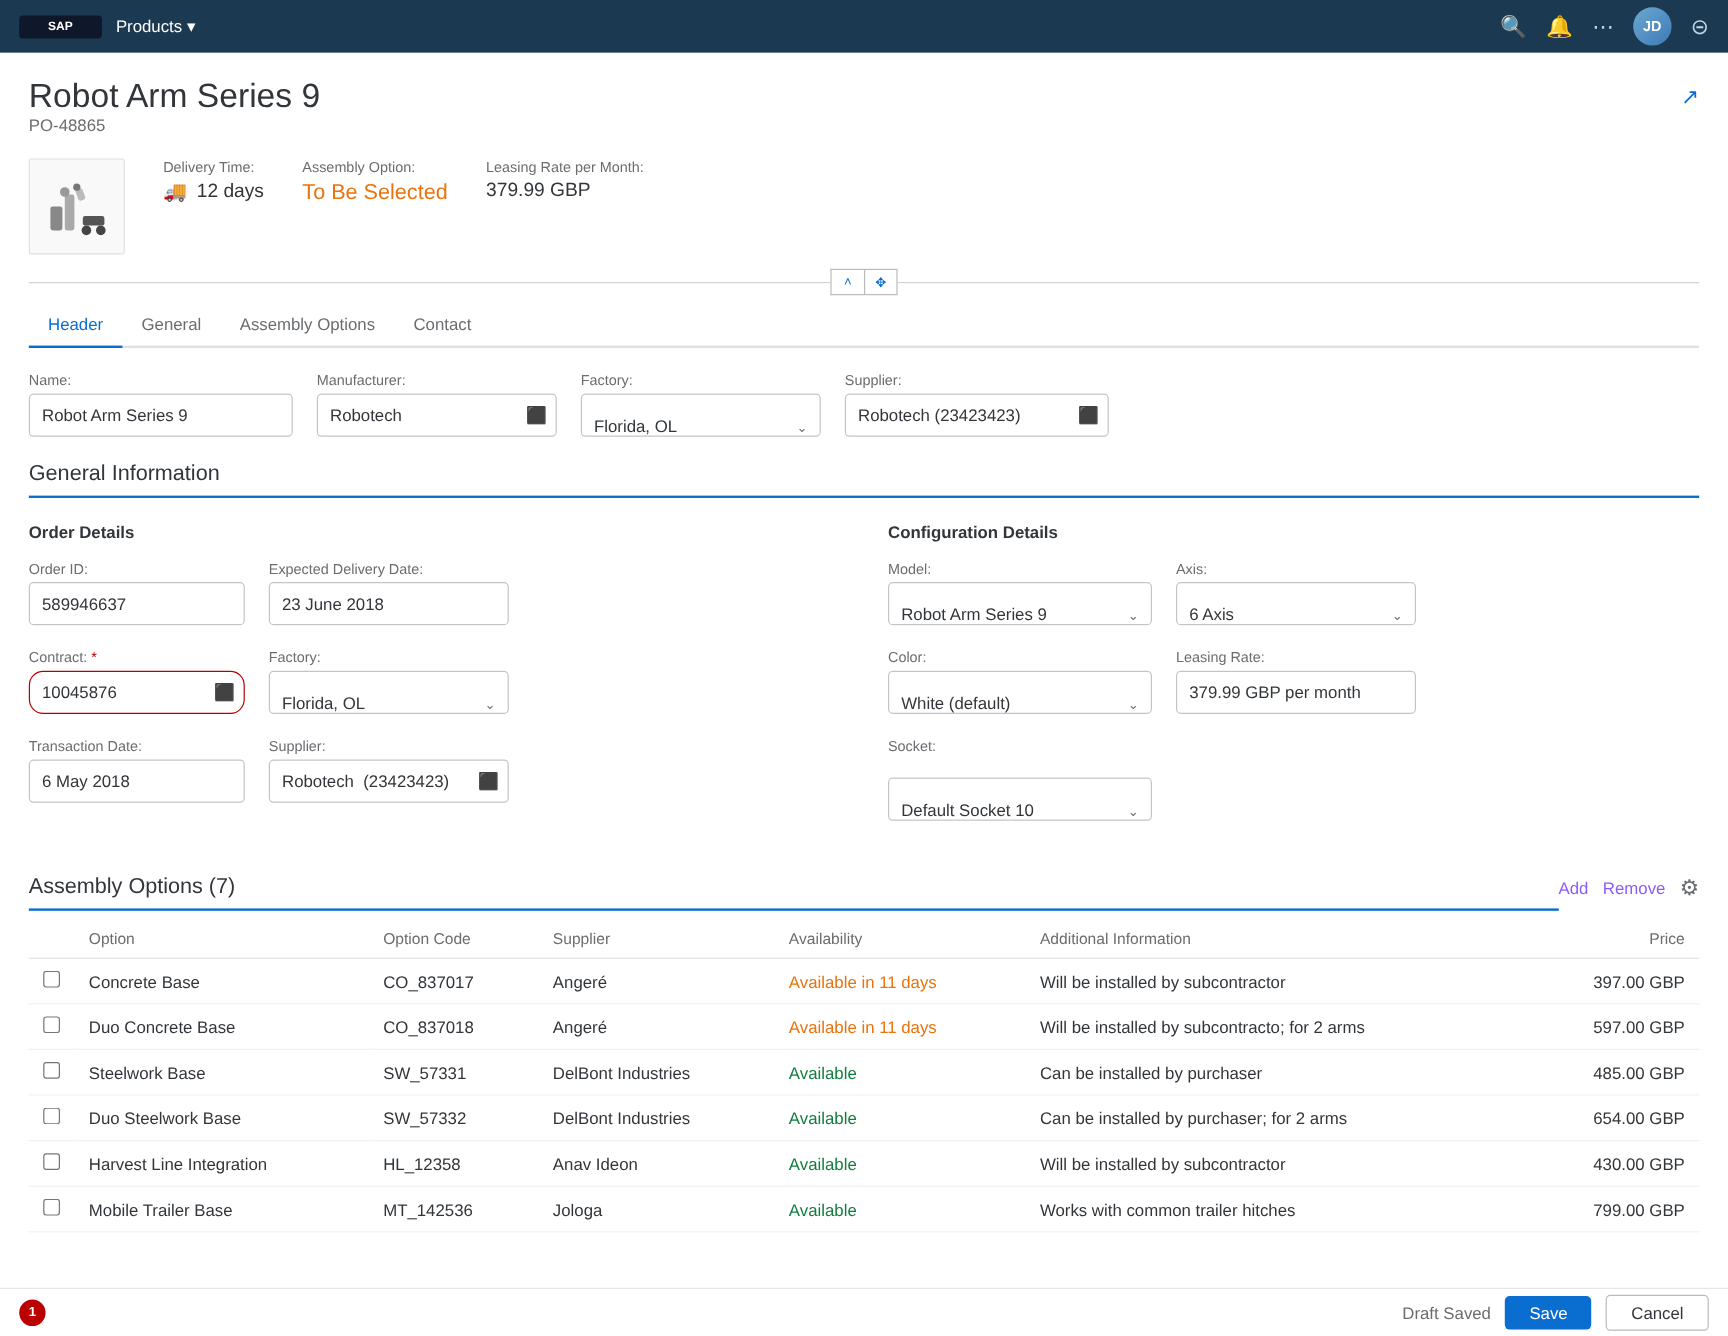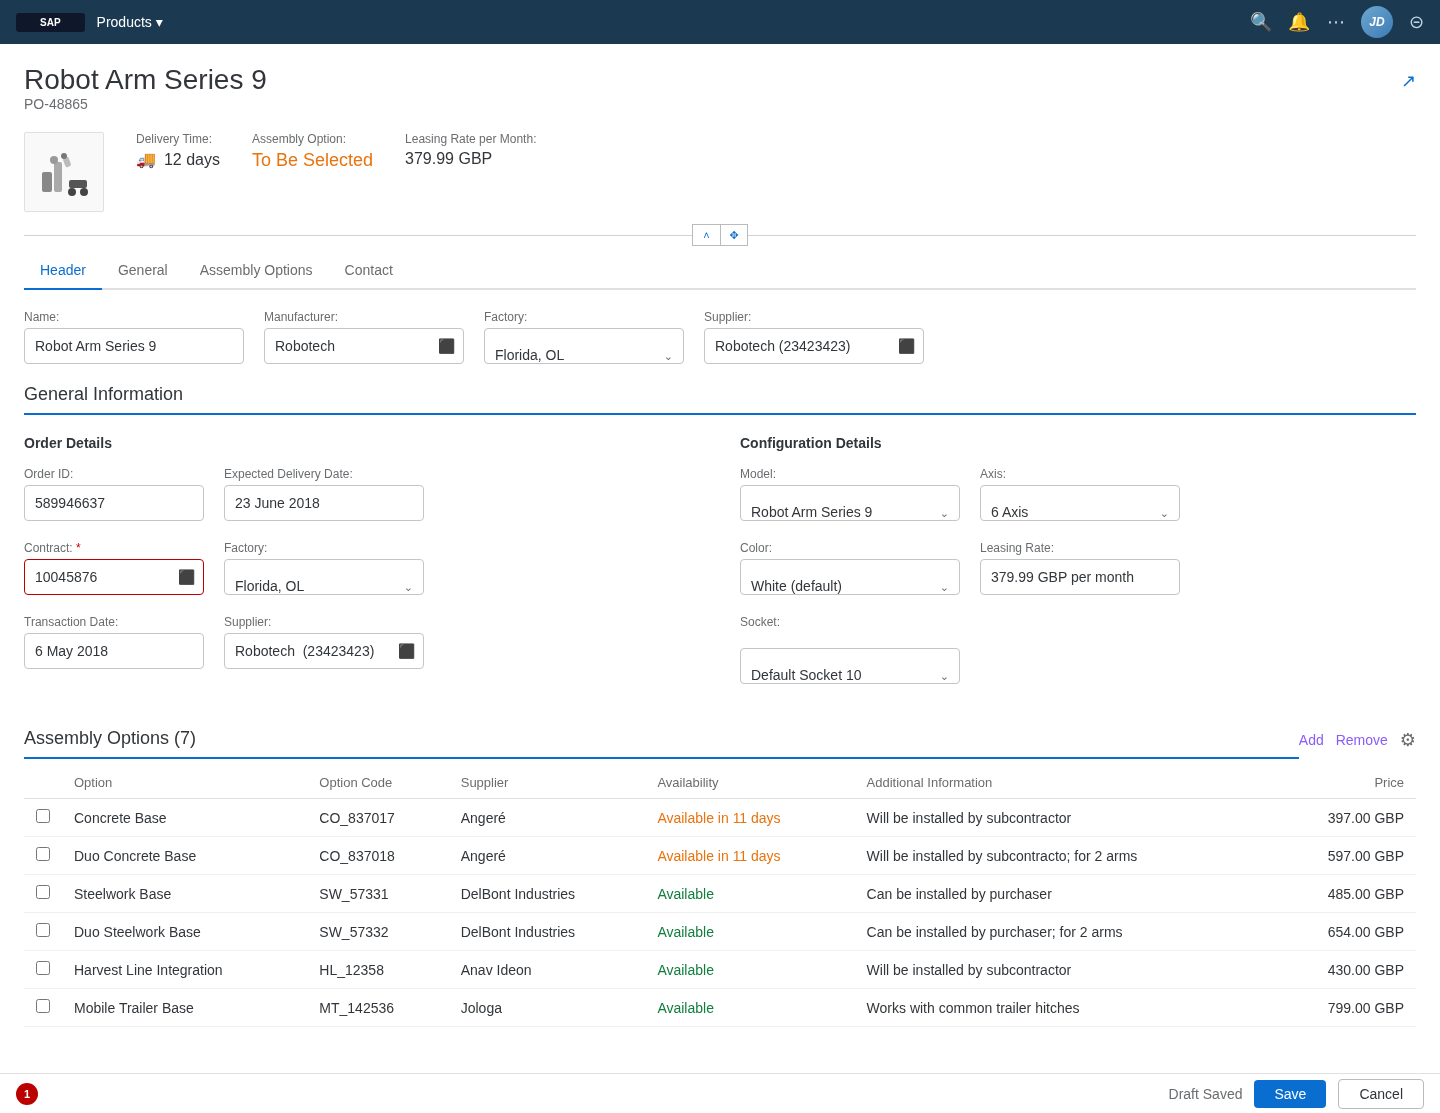--- a/index.html
+++ b/index.html
@@ -30,21 +30,21 @@
       align-items: center;
       gap: 4px;
       cursor: pointer;
     }
     .top-bar-right { display: flex; align-items: center; gap: 16px; }
     .top-bar-icon { color: #c0d5e6; font-size: 18px; cursor: pointer; }
     .avatar {
       width: 32px; height: 32px; border-radius: 50%;
       background: linear-gradient(135deg, #6ca8d0, #3d7ab5);
       display: flex; align-items: center; justify-content: center;
-      color: white; font-size: 12px; font-weight: bold; font-style: italic;
+      color: white; font-size: 12px; font-weight: bold;
     }
     .grid-icon { color: #c0d5e6; font-size: 18px; cursor: pointer; }
 
     
     .page-content { background: white; min-height: calc(100vh - 44px - 40px); padding: 20px 24px 0; }
 
     
     .page-title-row { display: flex; align-items: flex-start; justify-content: space-between; margin-bottom: 4px; }
     .page-title { font-size: 28px; font-weight: 300; color: #32363a; }
     .page-subtitle { font-size: 14px; color: #6a6d70; margin-bottom: 16px; }
@@ -310,21 +310,21 @@
         <div class="form-field" style="width:200px;">
           <label>Expected Delivery Date:</label>
           <input type="text" value="23 June 2018" style="">
         </div>
       </div>
 
       <div class="form-row">
         <div class="form-field" style="width:180px;">
           <label>Contract: <span style="color:#bb0000;">*</span></label>
           <div class="field-with-icon" style="position:relative;">
-            <input type="text" value="10045876" style="width: 100%; padding-right: 14px; border-color: rgb(187, 0, 0);">
+            <input type="text" value="10045876" style="width: 100%; padding-right: 14px; border-color: rgb(187, 0, 0); border-radius: 12px;">
             <span class="field-icon">⬛</span>
           </div>
         </div>
         <div class="form-field" style="width:200px;">
           <label>Factory:</label>
           <div class="select-field">
             <span>Florida, OL</span>
             <span class="select-arrow">⌄</span>
           </div>
         </div>

